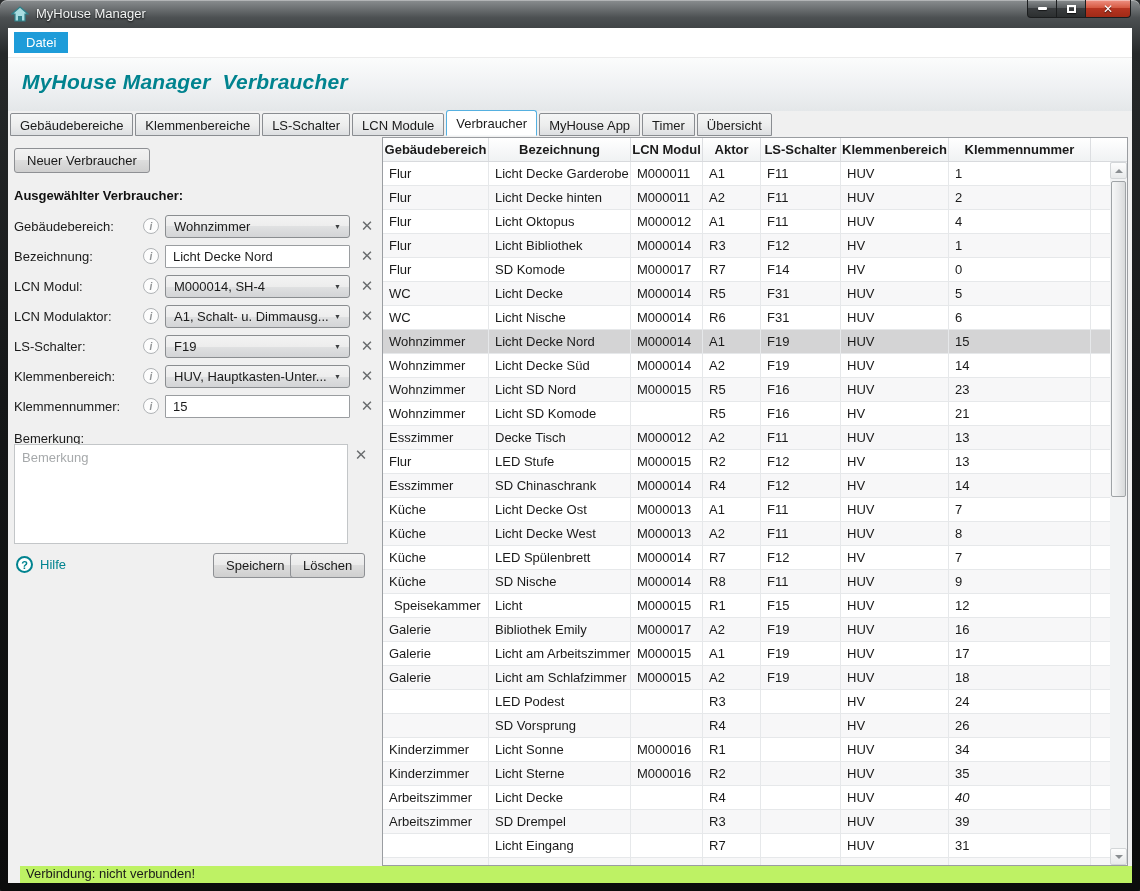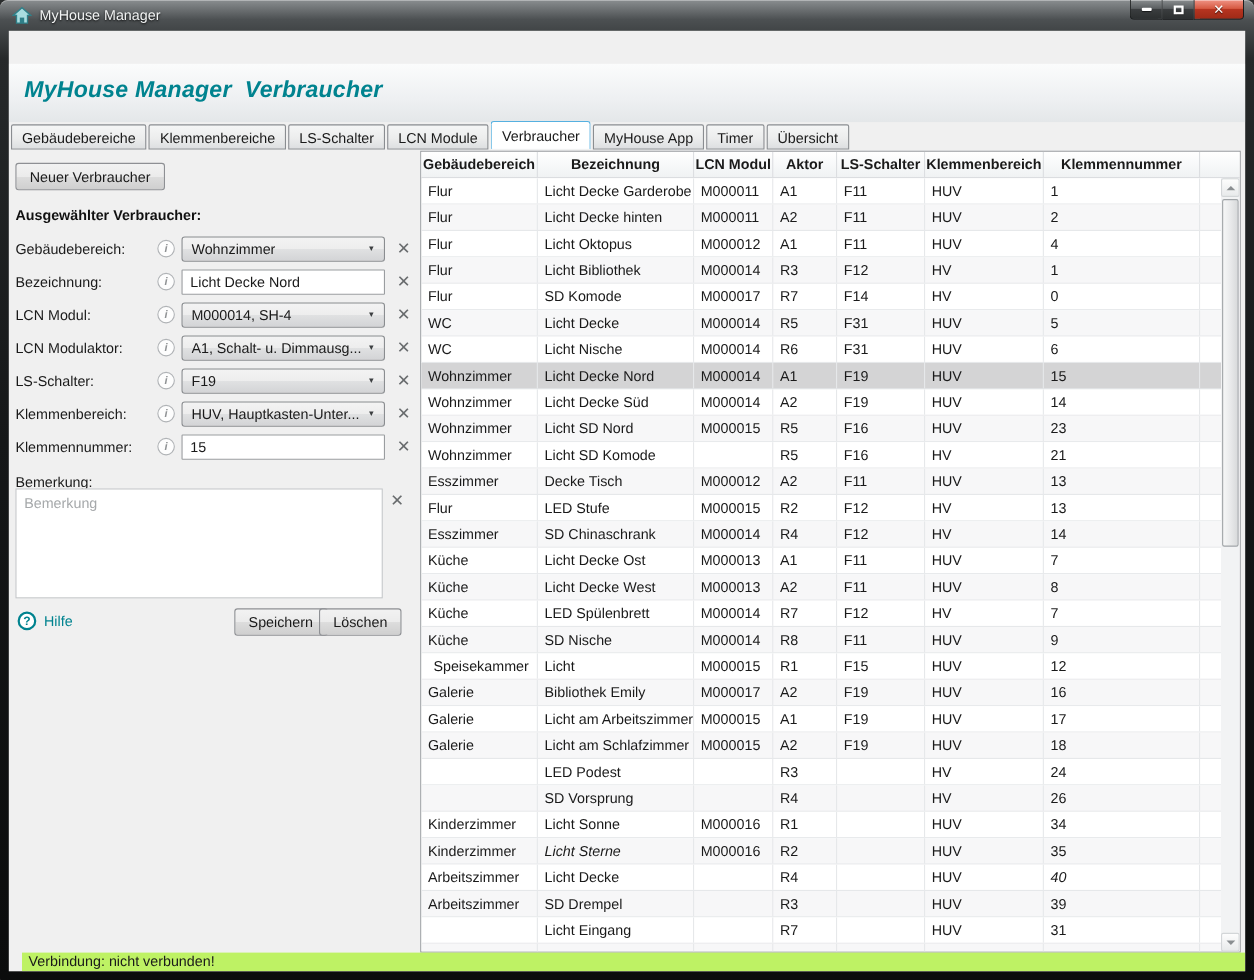--- a/index.html
+++ b/index.html
@@ -182,20 +182,24 @@
           <span class="glyph-maxbox"></span>
         </div>
       <div class="winbtn close">
           <span class="glyph-close">✕</span>
         </div>
     </div>
   </div>
 
   <div class="client">
 
+    <div class="menubar">
+      <span class="menu-item active">Datei</span>
+      <span class="menu-item help">?</span>
+    </div>
 
     <div class="headerband">
       <div class="page-title">MyHouse Manager  Verbraucher</div>
     </div>
 
     <div class="tabstrip">
       <span class="tab">Gebäudebereiche</span>
       <span class="tab">Klemmenbereiche</span>
       <span class="tab">LS-Schalter</span>
       <span class="tab">LCN Module</span>
@@ -542,21 +546,21 @@
             <div class="td" style="width: 142px;">Licht Sonne</div>
             <div class="td" style="width: 72px;">M000016</div>
             <div class="td" style="width: 58px;">R1</div>
             <div class="td" style="width: 80px;"></div>
             <div class="td" style="width: 108px;">HUV</div>
             <div class="td" style="width: 142px;">34</div>
             <div class="td filler"></div>
           </div>
           <div class="tr alt">
             <div class="td" style="width: 106px;">Kinderzimmer</div>
-            <div class="td" style="width: 142px; font-style: italic;">Licht Sterne</div>
+            <div class="td" style="width: 142px;">Licht Sterne</div>
             <div class="td" style="width: 72px;">M000016</div>
             <div class="td" style="width: 58px;">R2</div>
             <div class="td" style="width: 80px;"></div>
             <div class="td" style="width: 108px;">HUV</div>
             <div class="td" style="width: 142px;">35</div>
             <div class="td filler"></div>
           </div>
           <div class="tr">
             <div class="td" style="width: 106px;">Arbeitszimmer</div>
             <div class="td" style="width: 142px;">Licht Decke</div>

